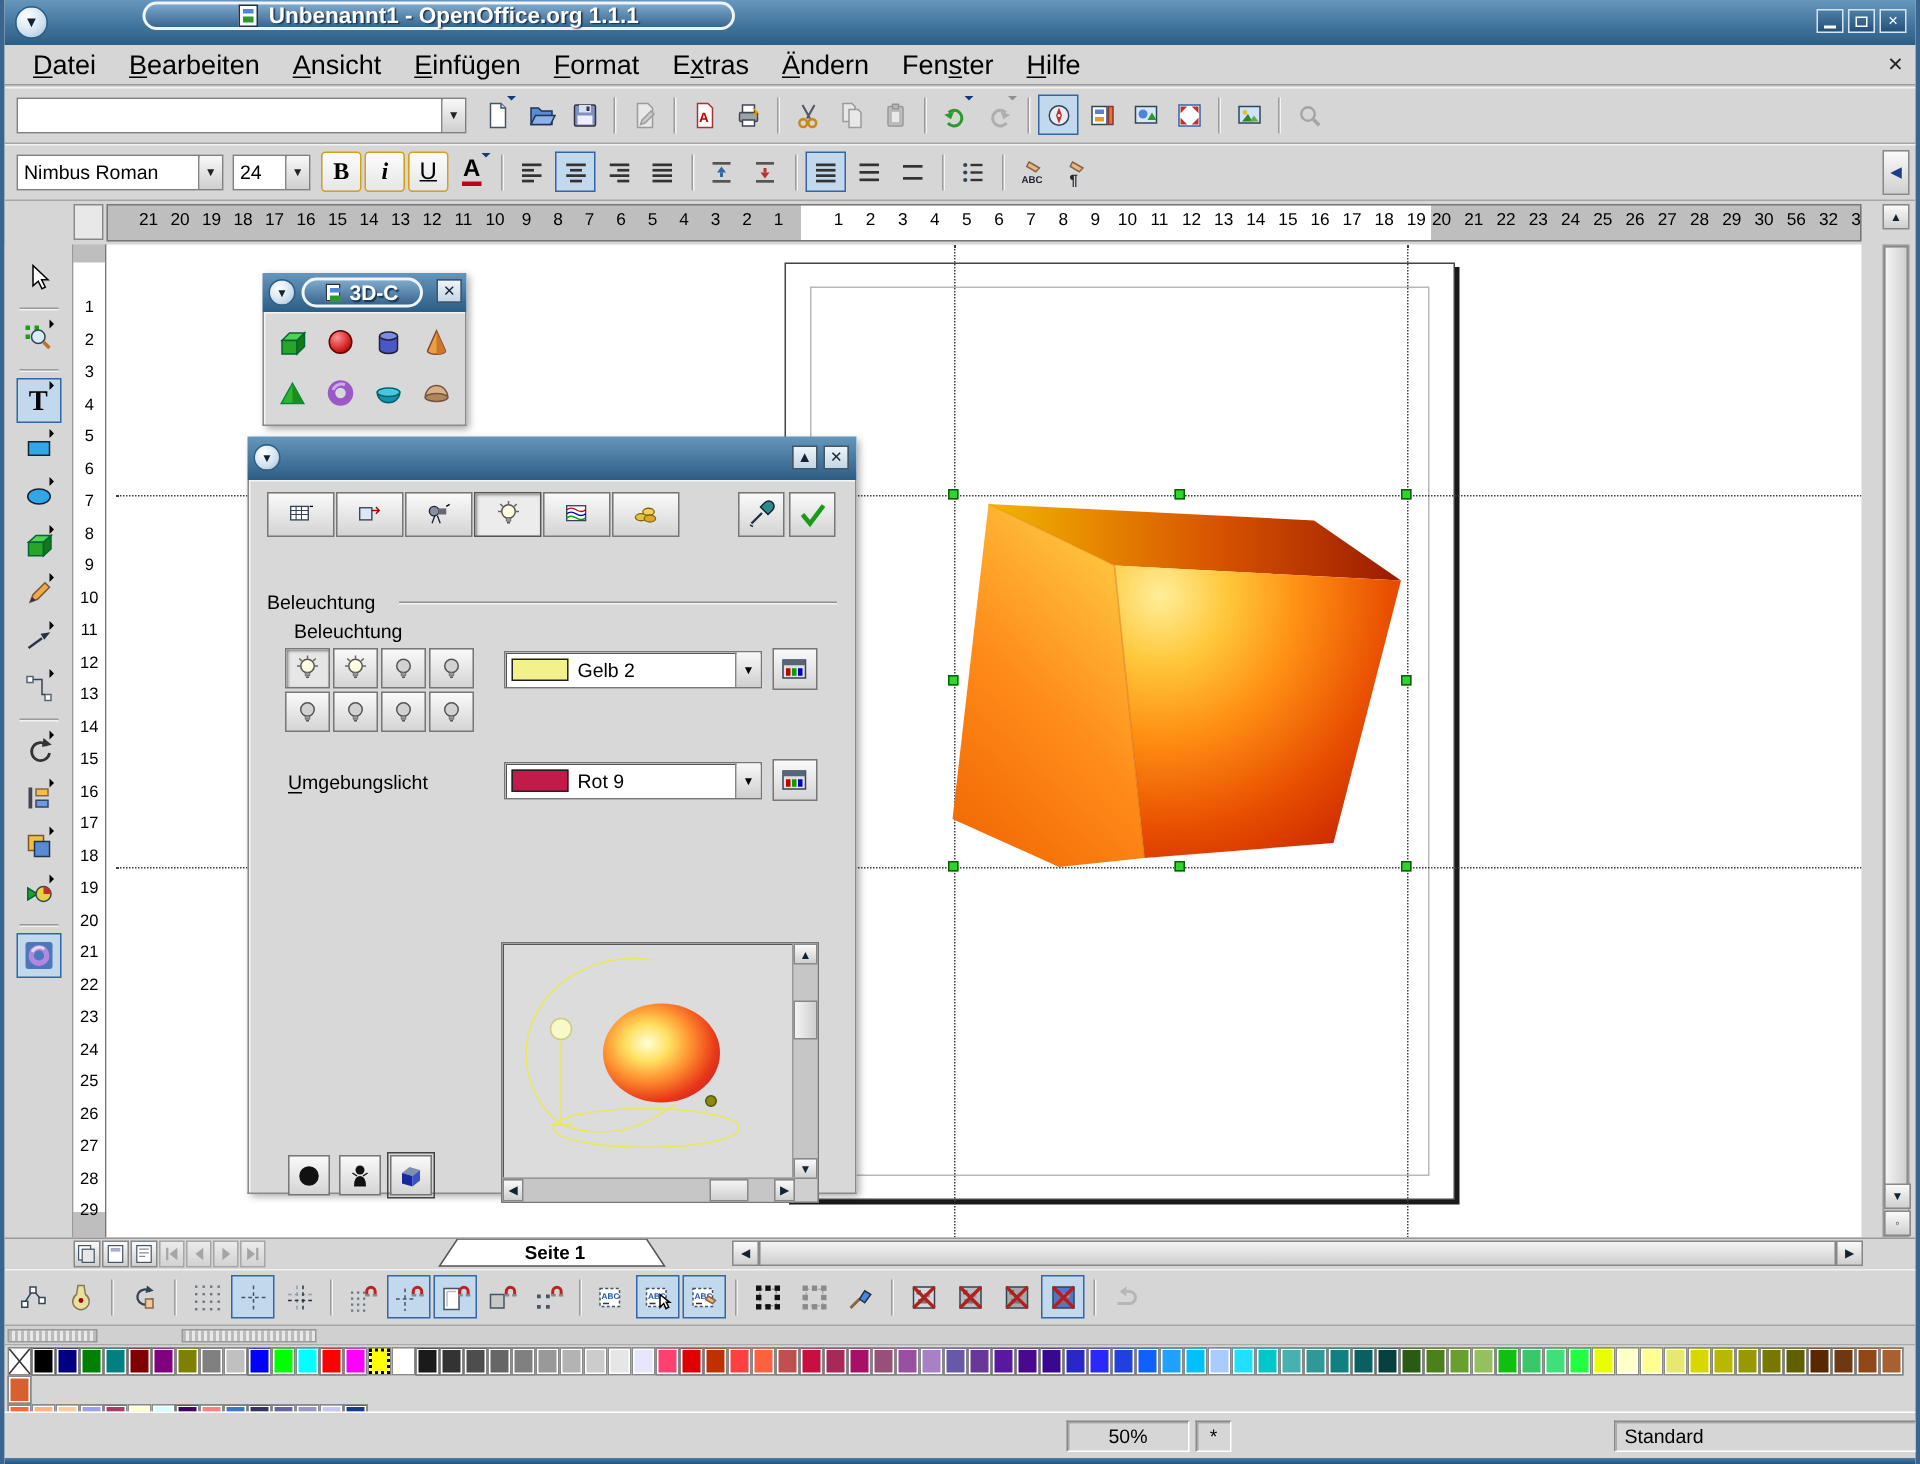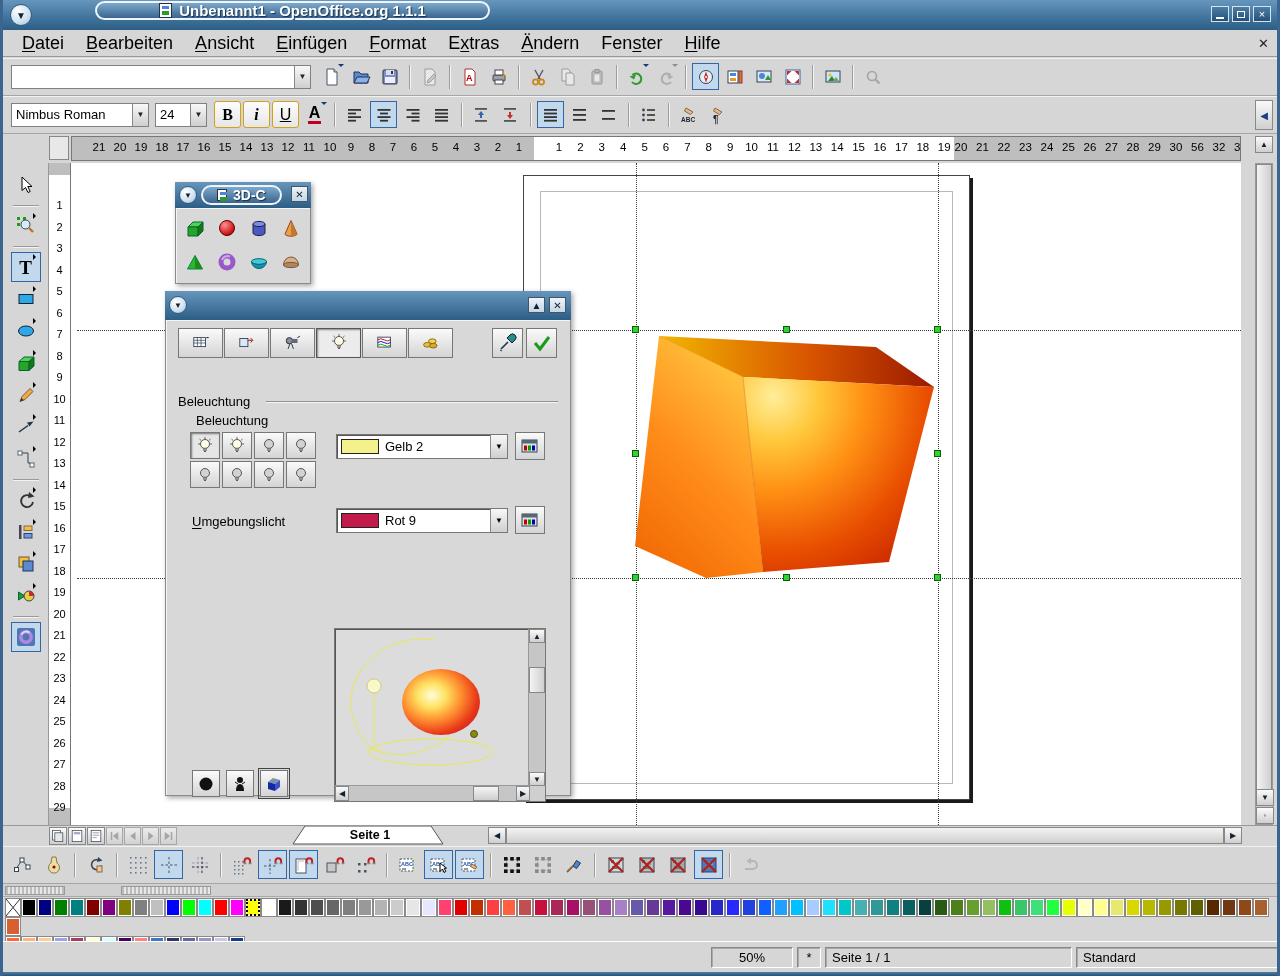--- a/index.html
+++ b/index.html
@@ -965,23 +965,20 @@
           <path d="M0,0 L14,17 M14,0 L0,17" stroke="#333"></path>
         </svg></span><span class="sw" style="background:#000000;"></span><span class="sw" style="background:#000080;"></span><span class="sw" style="background:#008000;"></span><span class="sw" style="background:#008080;"></span><span class="sw" style="background:#800000;"></span><span class="sw" style="background:#800080;"></span><span class="sw" style="background:#808000;"></span><span class="sw" style="background:#808080;"></span><span class="sw" style="background:#c0c0c0;"></span><span class="sw" style="background:#0000ff;"></span><span class="sw" style="background:#00ff00;"></span><span class="sw" style="background:#00ffff;"></span><span class="sw" style="background:#ff0000;"></span><span class="sw" style="background:#ff00ff;"></span><span class="sw sel" style="background:#ffff00;"></span><span class="sw" style="background:#ffffff;"></span><span class="sw" style="background:#1a1a1a;"></span><span class="sw" style="background:#333333;"></span><span class="sw" style="background:#4d4d4d;"></span><span class="sw" style="background:#666666;"></span><span class="sw" style="background:#808080;"></span><span class="sw" style="background:#999999;"></span><span class="sw" style="background:#b3b3b3;"></span><span class="sw" style="background:#cccccc;"></span><span class="sw" style="background:#e6e6e6;"></span><span class="sw" style="background:#e6e6ff;"></span><span class="sw" style="background:#ff4070;"></span><span class="sw" style="background:#e00000;"></span><span class="sw" style="background:#c03000;"></span><span class="sw" style="background:#ff4040;"></span><span class="sw" style="background:#ff6040;"></span><span class="sw" style="background:#c05050;"></span><span class="sw" style="background:#c81040;"></span><span class="sw" style="background:#a82858;"></span><span class="sw" style="background:#a81068;"></span><span class="sw" style="background:#985078;"></span><span class="sw" style="background:#9850a0;"></span><span class="sw" style="background:#a880c8;"></span><span class="sw" style="background:#6858a8;"></span><span class="sw" style="background:#683898;"></span><span class="sw" style="background:#5818a0;"></span><span class="sw" style="background:#480890;"></span><span class="sw" style="background:#380890;"></span><span class="sw" style="background:#2828c8;"></span><span class="sw" style="background:#2828ff;"></span><span class="sw" style="background:#2040e0;"></span><span class="sw" style="background:#1060ff;"></span><span class="sw" style="background:#20a0ff;"></span><span class="sw" style="background:#00c0ff;"></span><span class="sw" style="background:#a8ccff;"></span><span class="sw" style="background:#20e0ff;"></span><span class="sw" style="background:#00c8c8;"></span><span class="sw" style="background:#48b0b0;"></span><span class="sw" style="background:#309898;"></span><span class="sw" style="background:#108080;"></span><span class="sw" style="background:#0a6060;"></span><span class="sw" style="background:#084040;"></span><span class="sw" style="background:#285c14;"></span><span class="sw" style="background:#4c801c;"></span><span class="sw" style="background:#68a030;"></span><span class="sw" style="background:#94c060;"></span><span class="sw" style="background:#10c010;"></span><span class="sw" style="background:#38c868;"></span><span class="sw" style="background:#40e078;"></span><span class="sw" style="background:#20ff40;"></span><span class="sw" style="background:#e8ff00;"></span><span class="sw" style="background:#ffffc8;"></span><span class="sw" style="background:#ffff90;"></span><span class="sw" style="background:#e8e870;"></span><span class="sw" style="background:#d8d800;"></span><span class="sw" style="background:#b8b800;"></span><span class="sw" style="background:#989800;"></span><span class="sw" style="background:#787800;"></span><span class="sw" style="background:#606000;"></span><span class="sw" style="background:#582800;"></span><span class="sw" style="background:#703810;"></span><span class="sw" style="background:#904818;"></span><span class="sw" style="background:#a86030;"></span><span class="sw" style="background:#d86030;"></span><br><span class="sw" style="background:#ff6633;"></span><span class="sw" style="background:#ffb380;"></span><span class="sw" style="background:#ffcc9c;"></span><span class="sw" style="background:#a0a0f0;"></span><span class="sw" style="background:#a83a64;"></span><span class="sw" style="background:#ffffd0;"></span><span class="sw" style="background:#d4ffff;"></span><span class="sw" style="background:#460064;"></span><span class="sw" style="background:#ff8080;"></span><span class="sw" style="background:#3c78c8;"></span><span class="sw" style="background:#323264;"></span><span class="sw" style="background:#6464a0;"></span><span class="sw" style="background:#9696c8;"></span><span class="sw" style="background:#c8c8f0;"></span><span class="sw" style="background:#143c8c;"></span></div>
 
   <div class="statusbar">
     <div class="sfield" style="left:708px;width:82px;justify-content:center;">
       <span>50%</span>
     </div>
     <div class="sfield" style="left:794px;width:24px;justify-content:center;">
       <span>*</span>
     </div>
-    <div class="sfield" style="left:822px;width:247px;">
-      <span>Seite 1 / 1</span>
-    </div>
     <div class="sfield" style="left:1073px;width:203px;">
       <span>Standard</span>
     </div>
   </div>
   <div class="bottomedge"></div>
 
   <div class="float pal3d" style="left:172px;top:182px;width:136px;">
     <div class="ftitle">
       <span class="fmenu">▼</span>
       <span class="fcaps" style="margin-left:26px;height:20px;">

